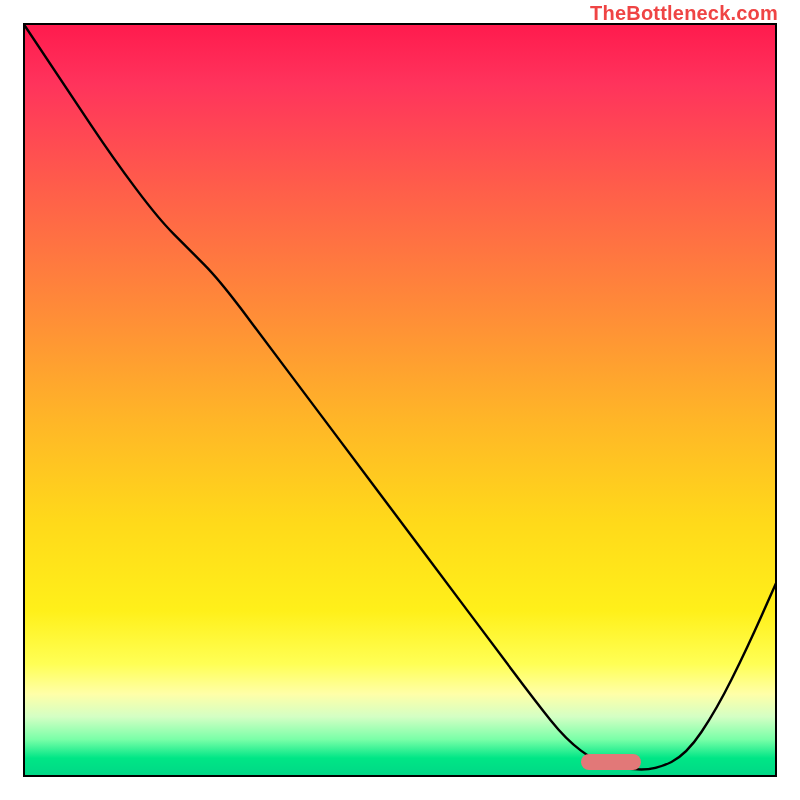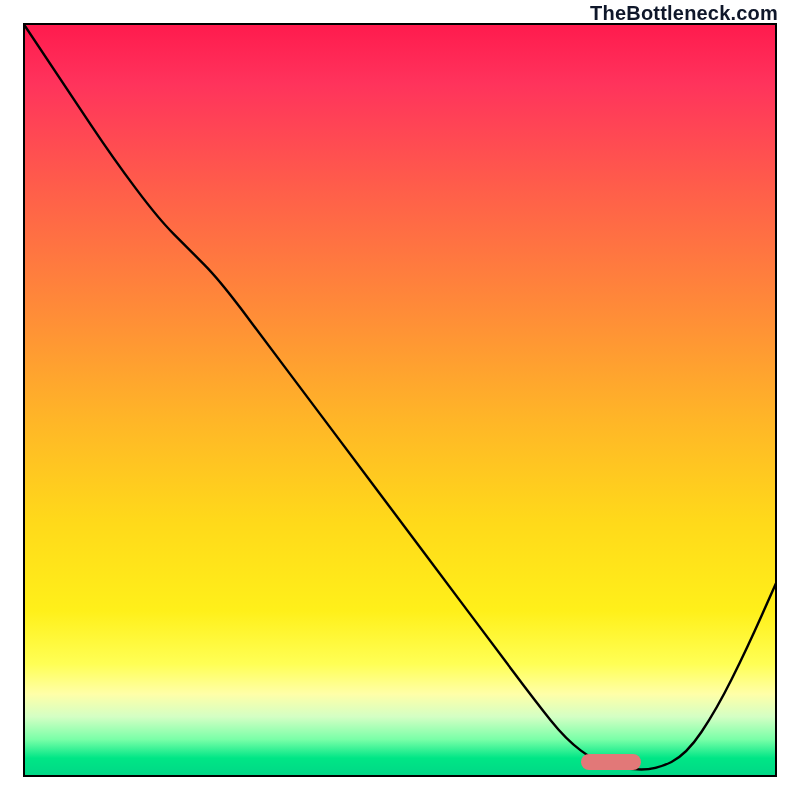--- a/index.html
+++ b/index.html
@@ -52,21 +52,21 @@
     width: 754px;
     height: 754px;
     border: 2px solid #000000;
     box-sizing: border-box;
     pointer-events: none;
   }
   #watermark {
     position: absolute;
     top: 2px;
     right: 22px;
-    color: #0f172a;
+    color: #ef4444;
     font-size: 20px;
     font-weight: 600;
     letter-spacing: 0.2px;
   }
   #marker {
     position: absolute;
     width: 62px;
     height: 16px;
     border-radius: 8px;
     background: #e27878;

